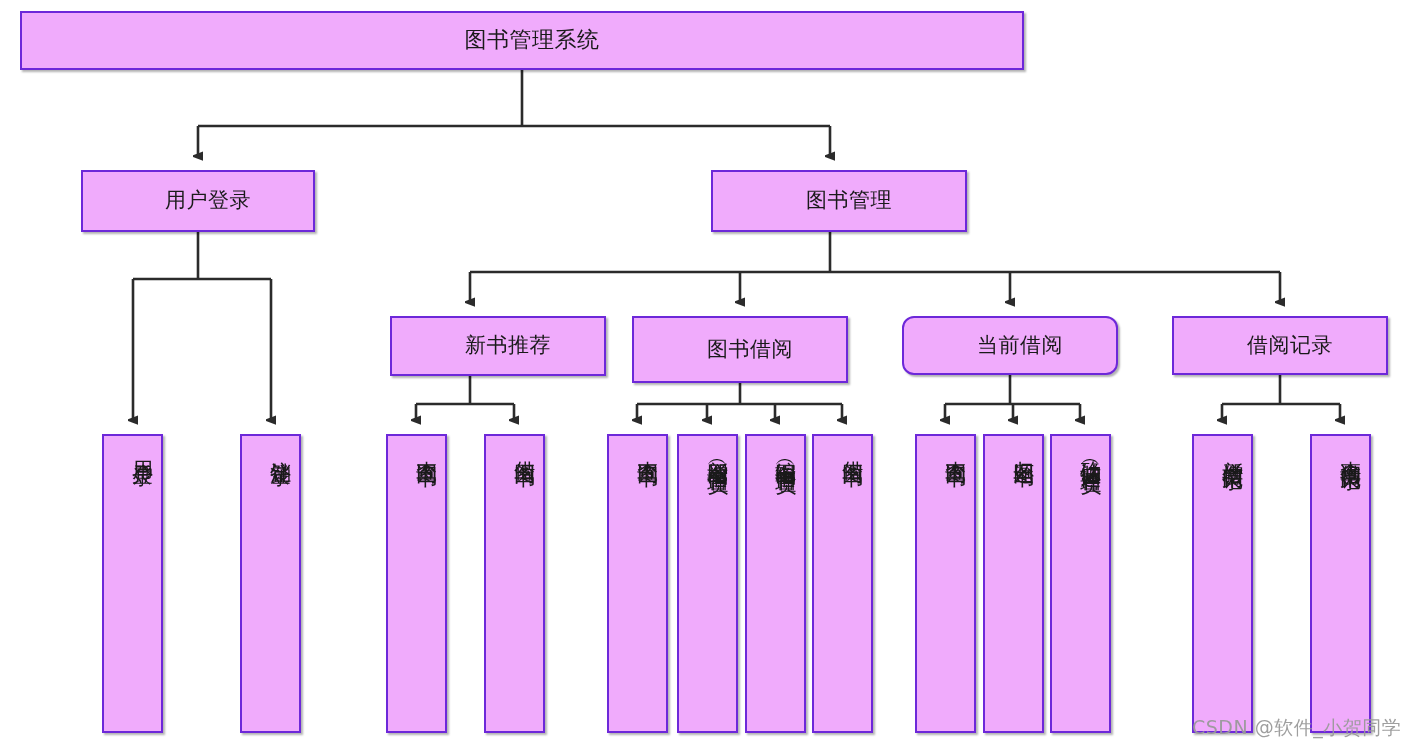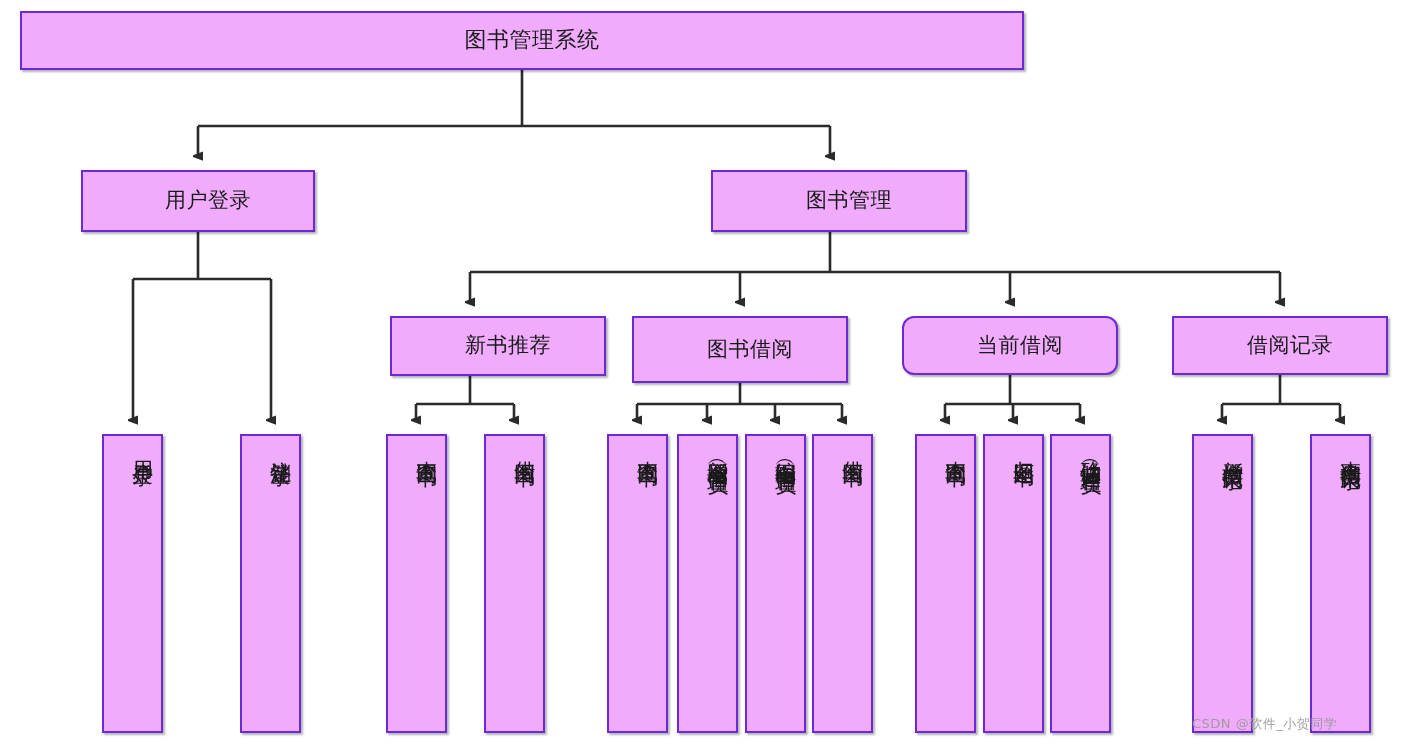--- a/index.html
+++ b/index.html
@@ -56,21 +56,21 @@
     writing-mode: vertical-rl;
     text-orientation: upright;
     font-size: 21px;
     line-height: 1.08;
     letter-spacing: 2px;
     white-space: normal;
     max-height: 280px;
   }
   .watermark {
     position: absolute;
-    font-size: 13px;
+    font-size: 19px;
     color: #9a9a9a;
     white-space: nowrap;
     opacity: 0.95;
     letter-spacing: 0.5px;
   }
 </style>
 </head>
 <body>
 
 <div id="canvas">

